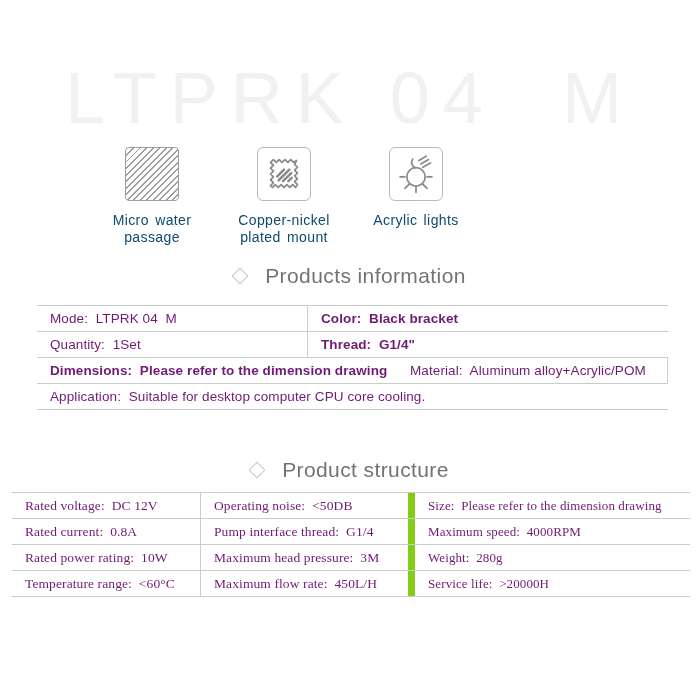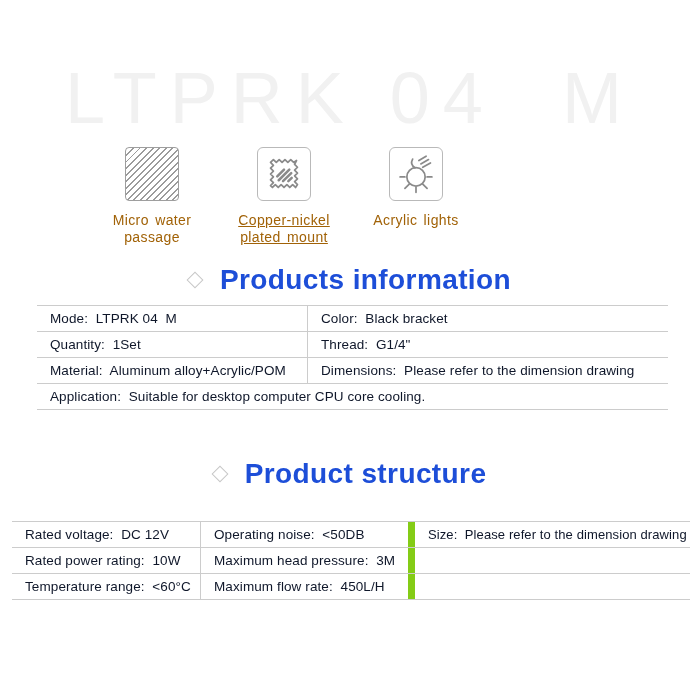--- a/index.html
+++ b/index.html
@@ -23,47 +23,47 @@
   .icon-box{
     width:54px;height:54px;border:1px solid #b9b9b9;border-radius:6px;
     box-sizing:border-box;display:flex;align-items:center;justify-content:center;
     background:#ffffff;
   }
   .icon-box.hatch{
     border:1px solid #9e9e9e;border-radius:4px;
     background:repeating-linear-gradient(135deg,#9b9b9b 0,#9b9b9b 1.4px,#ffffff 1.4px,#ffffff 4.6px);
   }
   .feature-label{
-    margin-top:11px;font-size:14px;color:#a16207;text-align:center;
+    margin-top:11px;font-size:14px;color:#0c4a6e;text-align:center;
     letter-spacing:.4px;word-spacing:2px;line-height:17px;
   }
-  .feature:nth-child(2) .feature-label{max-width:102px;text-decoration:underline;}
+  .feature:nth-child(2) .feature-label{max-width:102px;}
   
   .section-header{
     position:absolute;left:0;width:700px;display:flex;align-items:center;justify-content:center;
   }
   .section-header.first{top:264px;}
   .section-header.second{top:458px;}
   .diamond{
     width:10px;height:10px;border:1.5px solid #c7c7c7;transform:rotate(45deg);
     margin-right:19px;flex:none;background:#fff;
   }
-  .section-title{font-size:28px;color:#1d4ed8;letter-spacing:.4px;font-weight:700;}
+  .section-title{font-size:21px;color:#737373;letter-spacing:.4px;font-weight:400;}
   
   .tbl{position:absolute;box-sizing:border-box;border-top:1px solid #cccccc;}
   .tbl-row{display:flex;height:25px;border-bottom:1px solid #cccccc;align-items:stretch;}
   .cell{
     display:flex;align-items:center;box-sizing:border-box;padding-left:13px;
-    font-size:13.5px;color:#0f172a;white-space:nowrap;overflow:hidden;letter-spacing:.1px;
+    font-size:13.5px;color:#701a75;white-space:nowrap;overflow:hidden;letter-spacing:.1px;
   }
   .info-table{left:37px;top:305px;width:631px;}
   .info-table .c1{width:271px;border-right:1px solid #cccccc;}
-  .info-table .c2{flex:1;}
+  .info-table .c2{flex:1;font-weight:bold;}
   .info-table .cfull{flex:1;}
-  .params-table{left:12px;top:521px;width:678px;}
+  .params-table{left:12px;top:492px;width:678px;font-family:Liberation Serif, serif;}
   .params-table .p1{width:189px;border-right:1px solid #cccccc;}
   .params-table .p2{width:214px;border-right:7px solid #84cc16;}
   .params-table .p3{flex:1;font-size:13px;}
   
   .ico{stroke:#8a8a8a;fill:none;stroke-width:1.8;stroke-linecap:round;stroke-linejoin:round;}
   .ico-thick{stroke:#8a8a8a;fill:none;stroke-width:2.6;stroke-linecap:round;}
 </style>
 </head>
 <body>
 
@@ -123,42 +123,49 @@
   <div class="tbl info-table">
     <div class="tbl-row">
       <div class="cell c1">Mode:&nbsp; LTPRK 04&nbsp; M</div>
       <div class="cell c2">Color:&nbsp; Black bracket</div>
     </div>
     <div class="tbl-row">
       <div class="cell c1">Quantity:&nbsp; 1Set</div>
       <div class="cell c2">Thread:&nbsp; G1/4"</div>
     </div>
     <div class="tbl-row">
+      <div class="cell c2">Dimensions:&nbsp; Please refer to the dimension drawing</div>
       <div class="cell c1">Material:&nbsp; Aluminum alloy+Acrylic/POM</div>
-      <div class="cell c2">Dimensions:&nbsp; Please refer to the dimension drawing</div>
     </div>
     <div class="tbl-row">
       <div class="cell cfull">Application:&nbsp; Suitable for desktop computer CPU core cooling.</div>
     </div>
   </div>
 
   <div class="section-header second">
     <span class="diamond"></span>
     <span class="section-title">Product structure</span>
   </div>
 
   <div class="tbl params-table">
     <div class="tbl-row">
       <div class="cell p1">Rated voltage:&nbsp; DC 12V</div>
       <div class="cell p2">Operating noise:&nbsp; &lt;50DB</div>
       <div class="cell p3">Size:&nbsp; Please refer to the dimension drawing</div>
     </div>
     <div class="tbl-row">
+      <div class="cell p1">Rated current:&nbsp; 0.8A</div>
+      <div class="cell p2">Pump interface thread:&nbsp; G1/4</div>
+      <div class="cell p3">Maximum speed:&nbsp; 4000RPM</div>
+    </div>
+    <div class="tbl-row">
       <div class="cell p1">Rated power rating:&nbsp; 10W</div>
       <div class="cell p2">Maximum head pressure:&nbsp; 3M</div>
+      <div class="cell p3">Weight:&nbsp; 280g</div>
     </div>
     <div class="tbl-row">
       <div class="cell p1">Temperature range:&nbsp; &lt;60°C</div>
       <div class="cell p2">Maximum flow rate:&nbsp; 450L/H</div>
+      <div class="cell p3">Service life:&nbsp; &gt;20000H</div>
     </div>
   </div>
 
 </div>
 
 </body></html>

